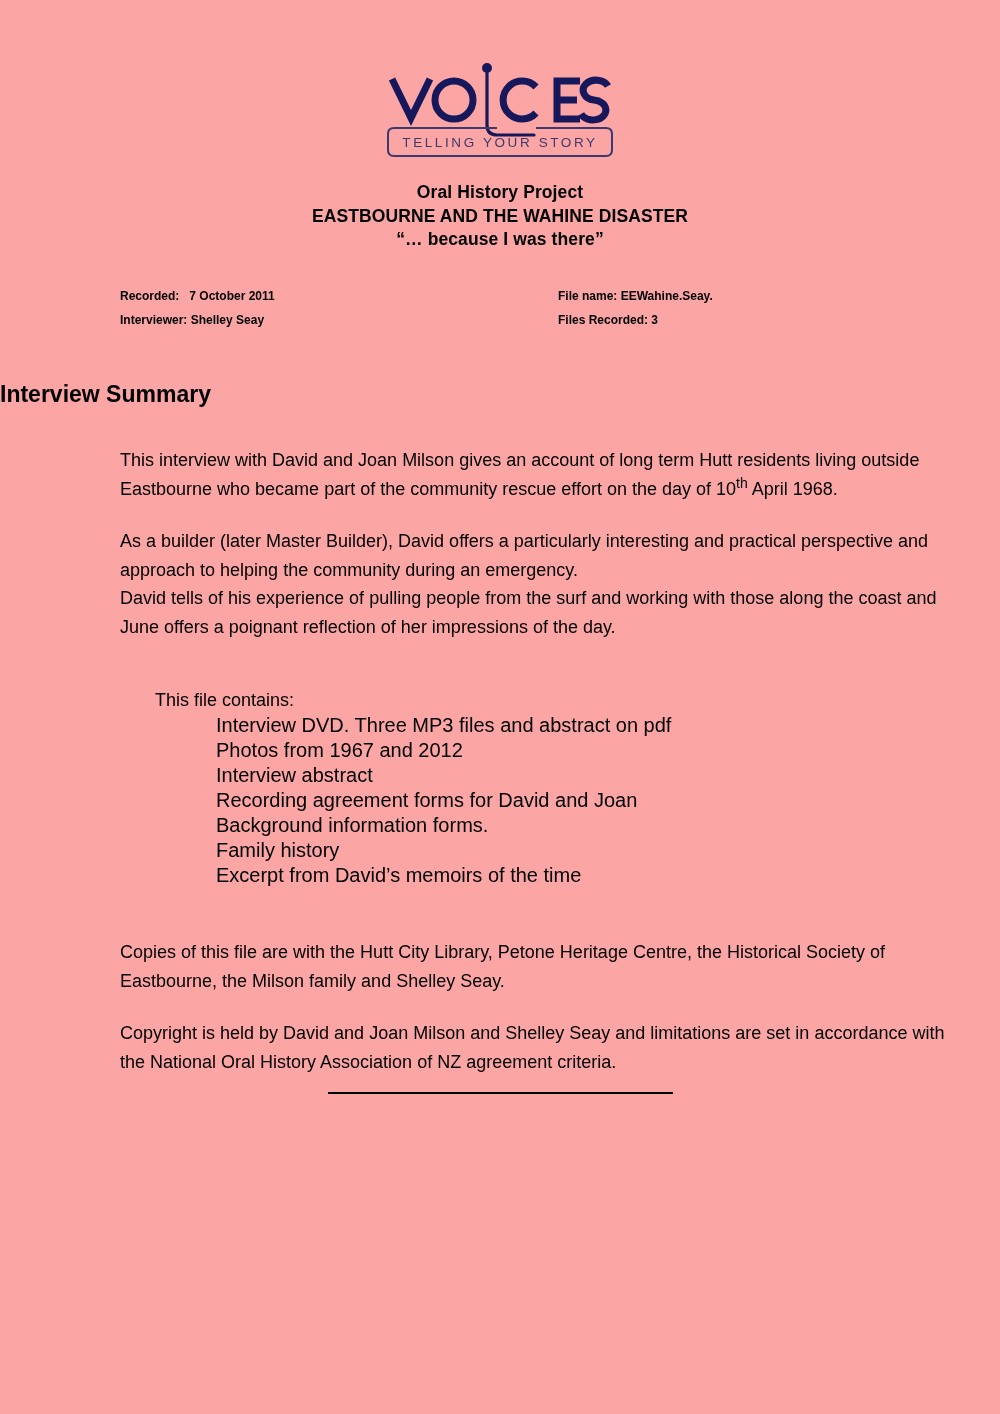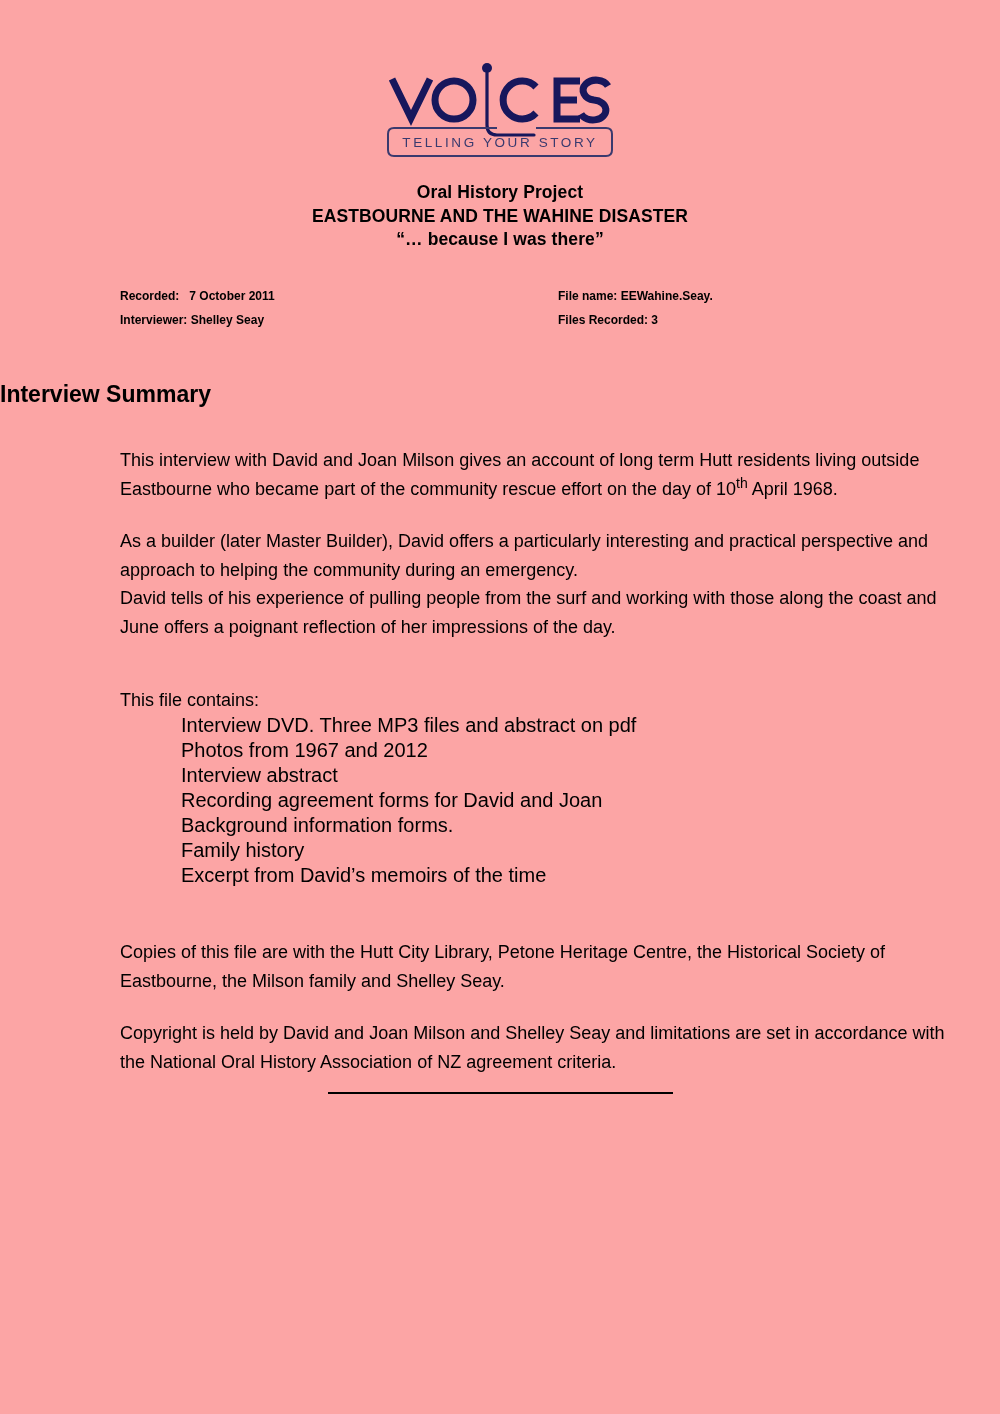--- a/index.html
+++ b/index.html
@@ -112,20 +112,21 @@
   }
   .para.tight { margin-bottom: 0; }
   .para sup {
     font-size: 14px;
     vertical-align: super;
     line-height: 0;
   }
 
   .contains-block {
     margin-top: 47px;
+    margin-left: 35px;
   }
   .contains-label {
     font-size: 18px;
     line-height: 25px;
   }
   .contains-list {
     margin: 0;
     padding: 0;
     list-style: none;
   }

